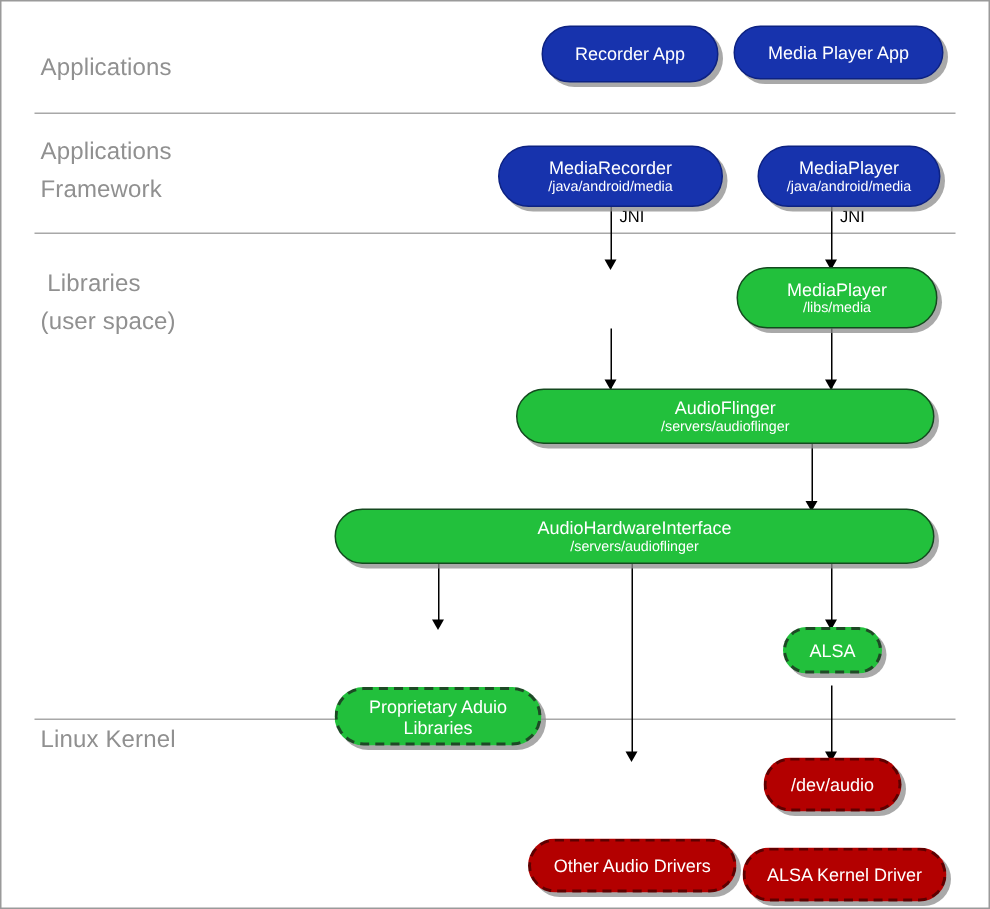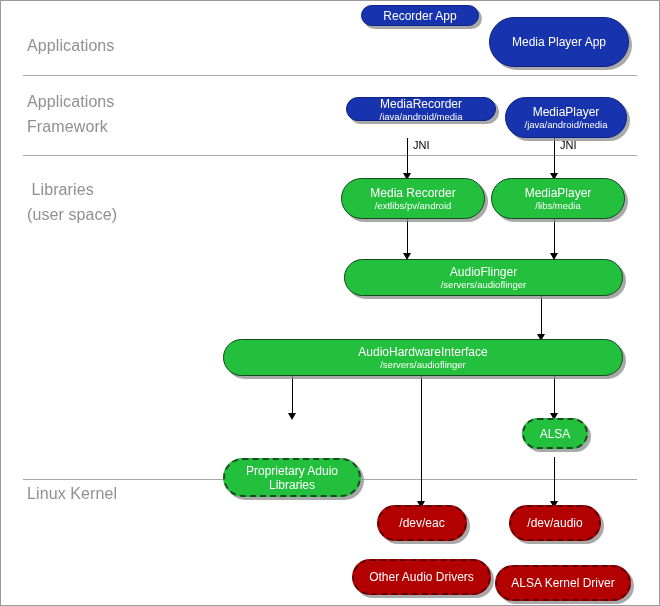--- a/index.html
+++ b/index.html
@@ -135,42 +135,38 @@
 
   <div class="conn v" style="left:420px; top:375px; height:130px;"></div>
   <div class="arrowhead" style="left:416px; top:500px;"></div>
 
   <div class="conn v" style="left:553px; top:375px; height:42px;"></div>
   <div class="arrowhead" style="left:549px; top:412px;"></div>
 
   <div class="conn v" style="left:553px; top:456px; height:50px;"></div>
   <div class="arrowhead" style="left:549px; top:500px;"></div>
 
-  <div class="node blue" style="left:360px; top:4px; width:118px; height:21px;">
+  <div class="node blue" style="left:360px; top:16px; width:118px; height:38px;">
     <span class="title">Recorder App</span>
   </div>
 
-  <div class="node blue" style="left:488px; top:16px; width:140px; height:50px;">
+  <div class="node blue" style="left:488px; top:16px; width:140px; height:36px;">
     <span class="title">Media Player App</span>
   </div>
 
-  <div class="node blue" style="left:345px; top:96px; width:150px; height:24px;">
+  <div class="node blue" style="left:331px; top:96px; width:150px; height:41px;">
     <span class="title">MediaRecorder</span>
     <span class="sub">/java/android/media</span>
   </div>
 
   <div class="node blue" style="left:504px; top:96px; width:122px; height:41px;">
     <span class="title">MediaPlayer</span>
     <span class="sub">/java/android/media</span>
   </div>
 
-  <div class="node green" style="left:340px; top:177px; width:144px; height:41px;">
-    <span class="title">Media Recorder</span>
-    <span class="sub">/extlibs/pv/android</span>
-  </div>
 
   <div class="node green" style="left:490px; top:177px; width:134px; height:41px;">
     <span class="title">MediaPlayer</span>
     <span class="sub">/libs/media</span>
   </div>
 
   <div class="node green" style="left:343px; top:258px; width:279px; height:37px;">
     <span class="title">AudioFlinger</span>
     <span class="sub">/servers/audioflinger</span>
   </div>
@@ -182,23 +178,20 @@
 
   <div class="node green dashed" style="left:222px; top:417px; width:138px; height:39px;margin-top:40px;">
     <span class="title">Proprietary Aduio</span>
     <span class="title">Libraries</span>
   </div>
 
   <div class="node green dashed" style="left:521px; top:417px; width:66px; height:31px;">
     <span class="title">ALSA</span>
   </div>
 
-  <div class="node red" style="left:376px; top:504px; width:90px; height:36px;">
-    <span class="title">/dev/eac</span>
-  </div>
 
   <div class="node red" style="left:508px; top:504px; width:92px; height:36px;">
     <span class="title">/dev/audio</span>
   </div>
 
   <div class="node red" style="left:351px; top:558px; width:139px; height:36px;">
     <span class="title">Other Audio Drivers</span>
   </div>
 
   <div class="node red" style="left:494px; top:564px; width:136px; height:36px;">

